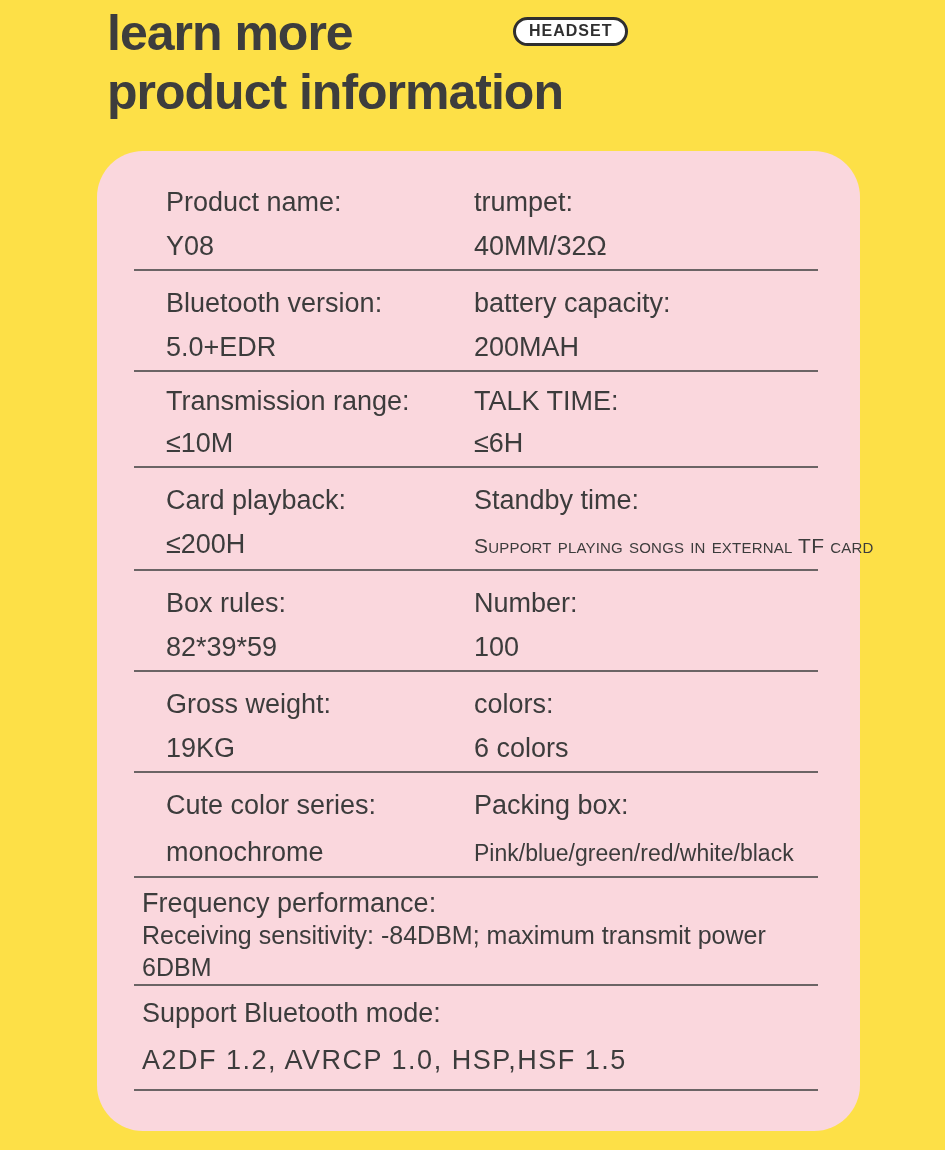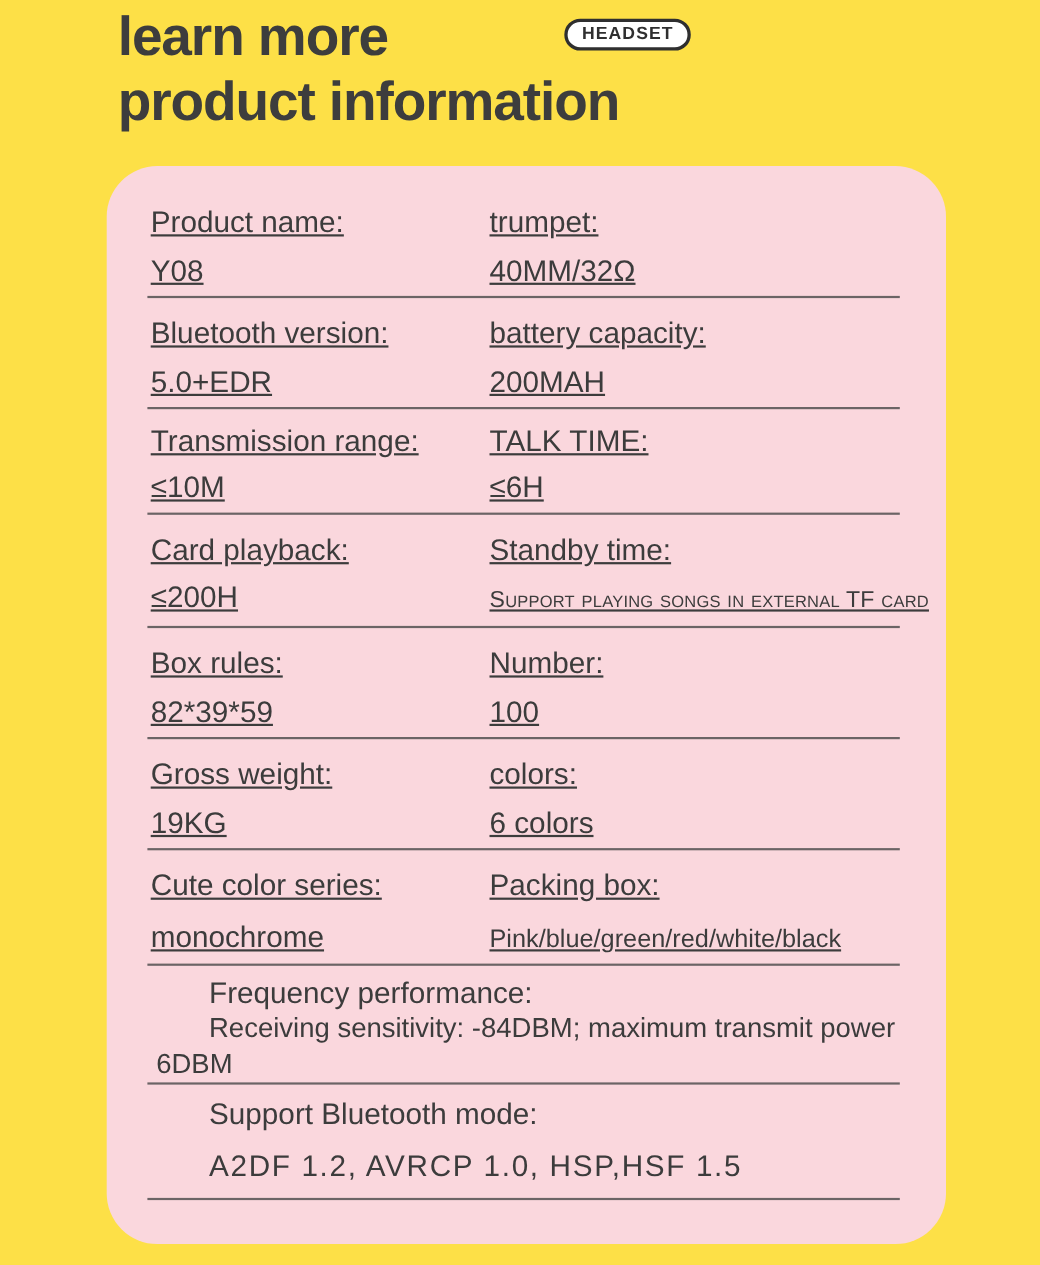--- a/index.html
+++ b/index.html
@@ -68,36 +68,35 @@
   .sec:nth-child(1) { height: 120px; padding-top: 35px; }
   .sec:nth-child(3) { height: 96px;  padding-top: 13px; }
   .sec:nth-child(4) { height: 103px; }
   .sec:nth-child(7) { height: 105px; }
   .sec:nth-child(8) { height: 108px; padding-top: 9px; padding-bottom: 13px; }
   .sec:nth-child(9) { height: 105px; padding-top: 11px; padding-bottom: 15px; }
 
   .row {
     display: grid;
     grid-template-columns: 308px 1fr;
-    padding-left: 40px;
+    padding-left: 69px;
     padding-right: 20px;
     align-items: baseline;
-    text-decoration: underline;
   }
   .cell {
     font-size: 27px;
     line-height: 32px;
     color: var(--text-color);
     white-space: nowrap;
   }
   .full-row {
     padding-left: 45px;
     padding-right: 20px;
   }
-  .full-row .cell { white-space: normal; margin-left: 48px; }
+  .full-row .cell { white-space: normal; }
   .smallcaps {
     font-variant: small-caps;
     font-size: 21px;
     letter-spacing: 0.2px;
   }
   .compact { font-size: 23px; }
   .sens    { font-size: 25px; }
   .btmode  { letter-spacing: 1.5px; }
 
   .divider {

